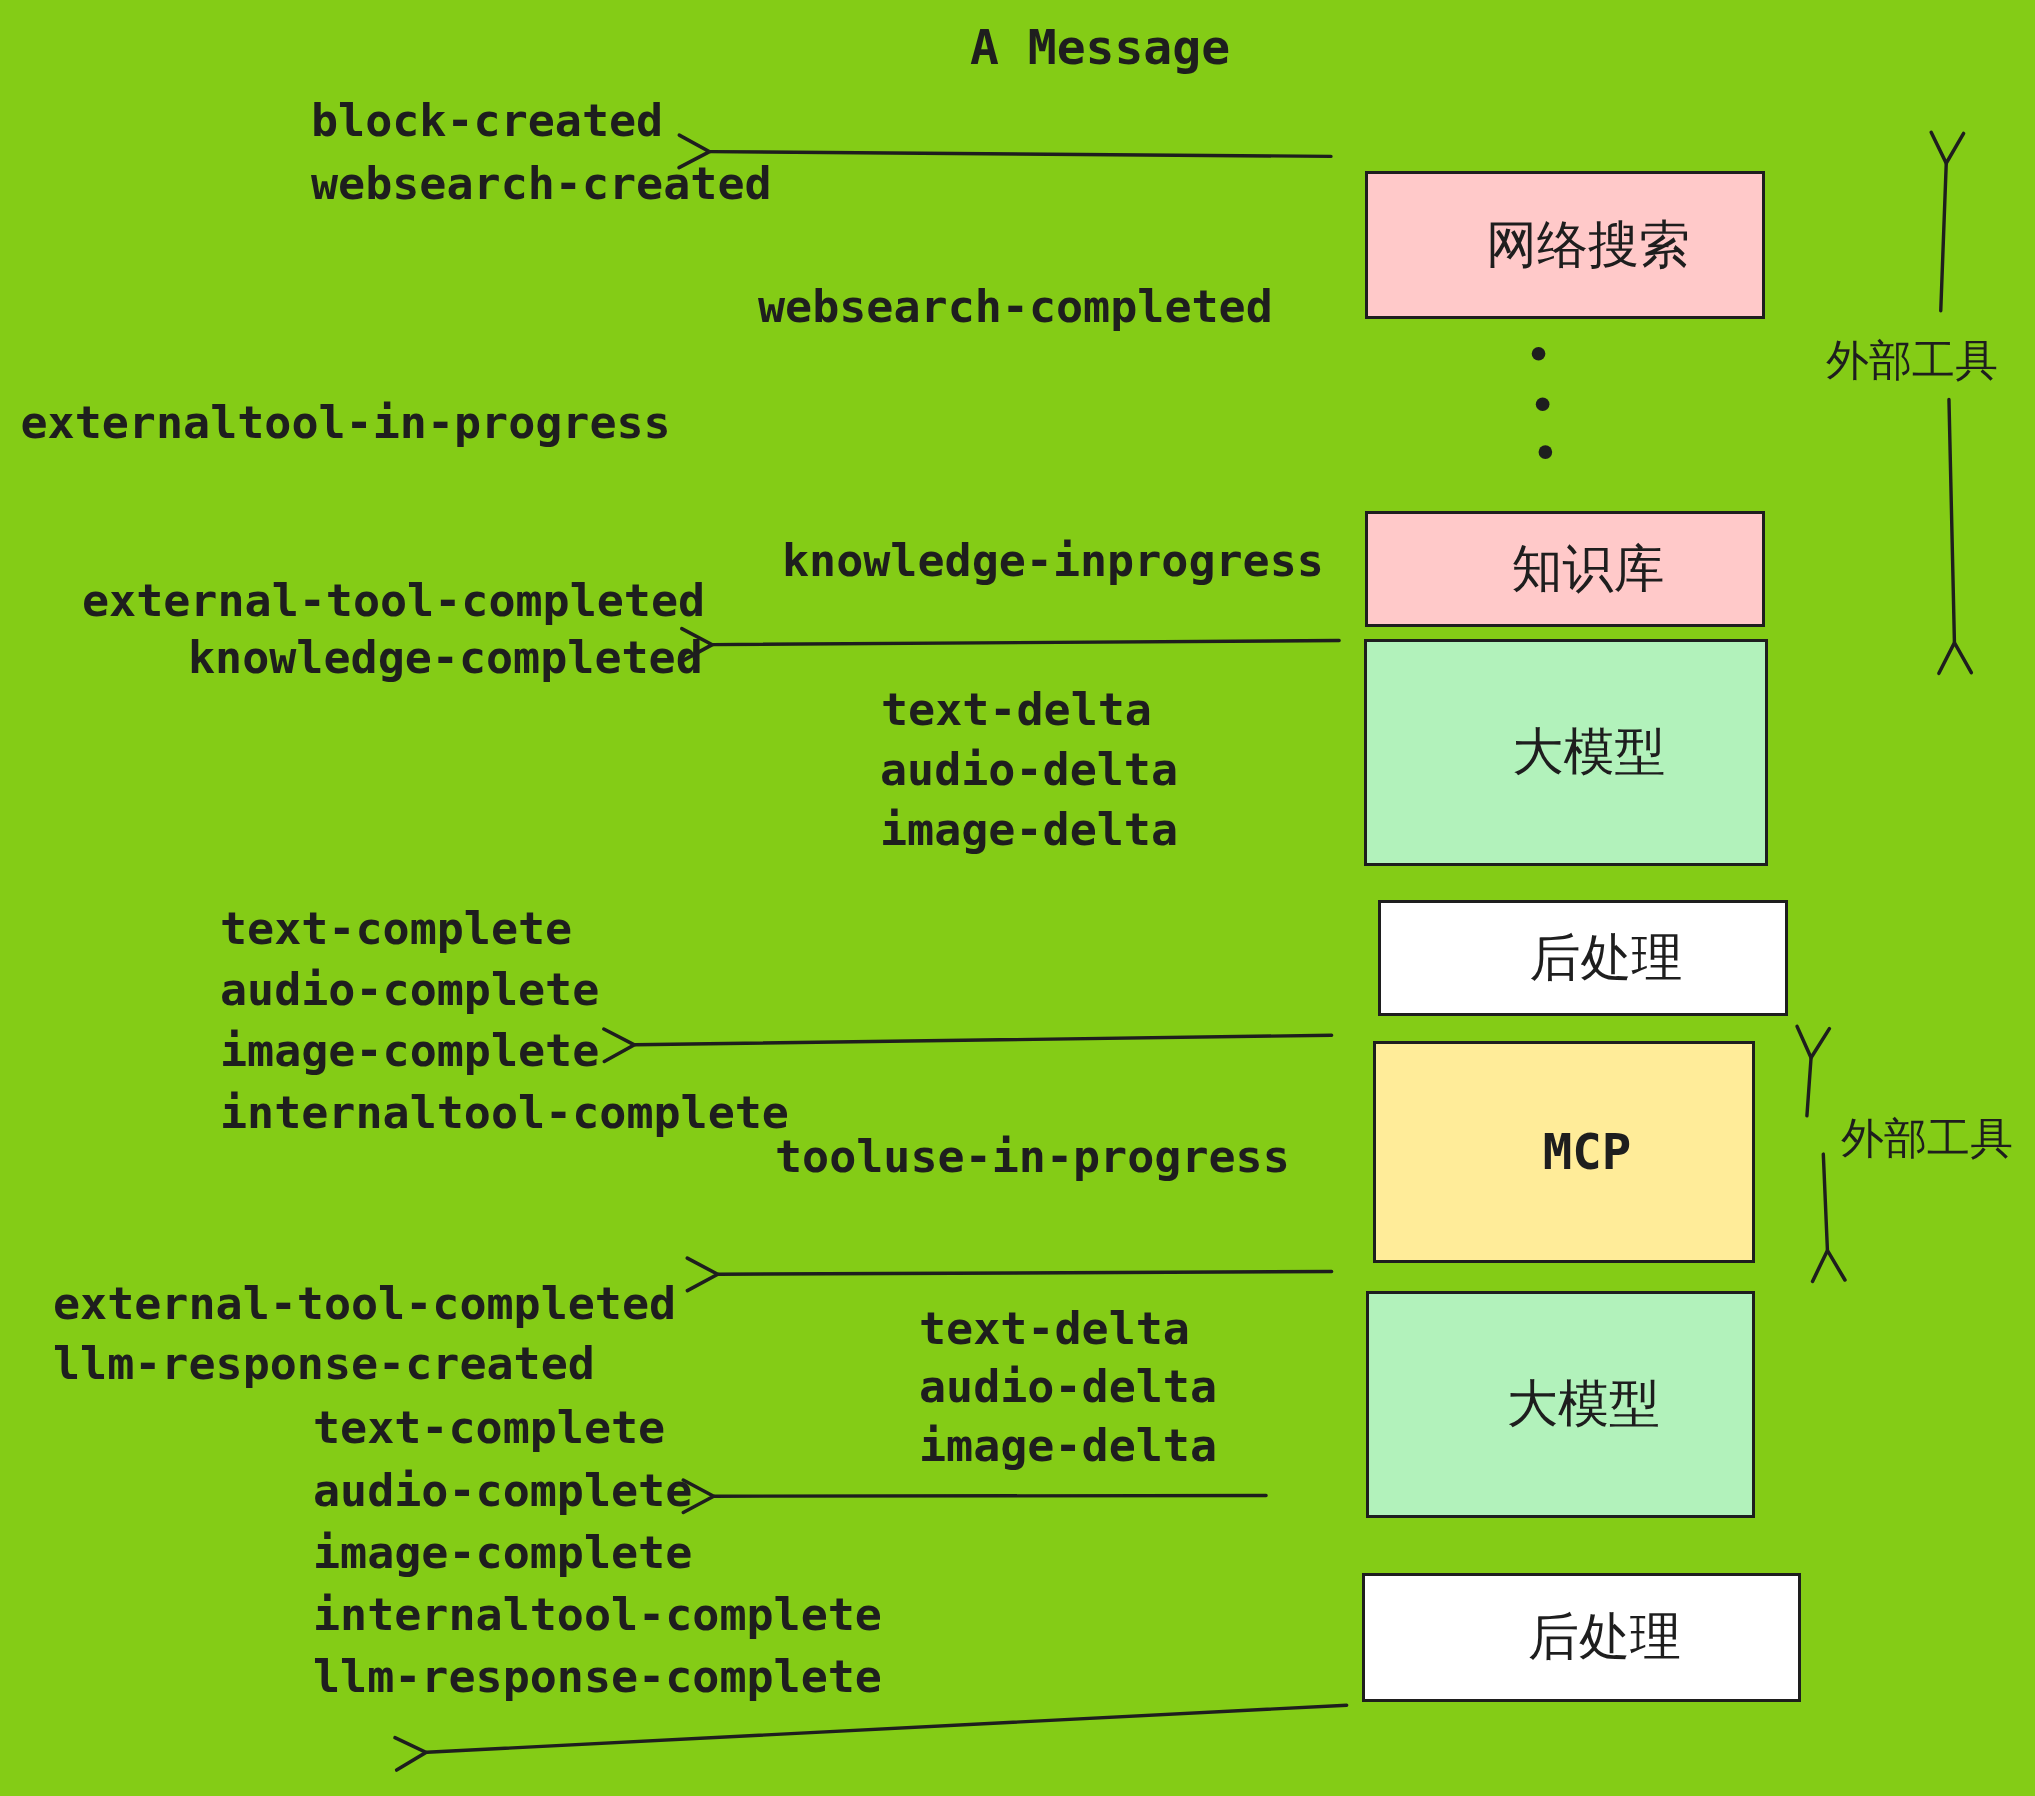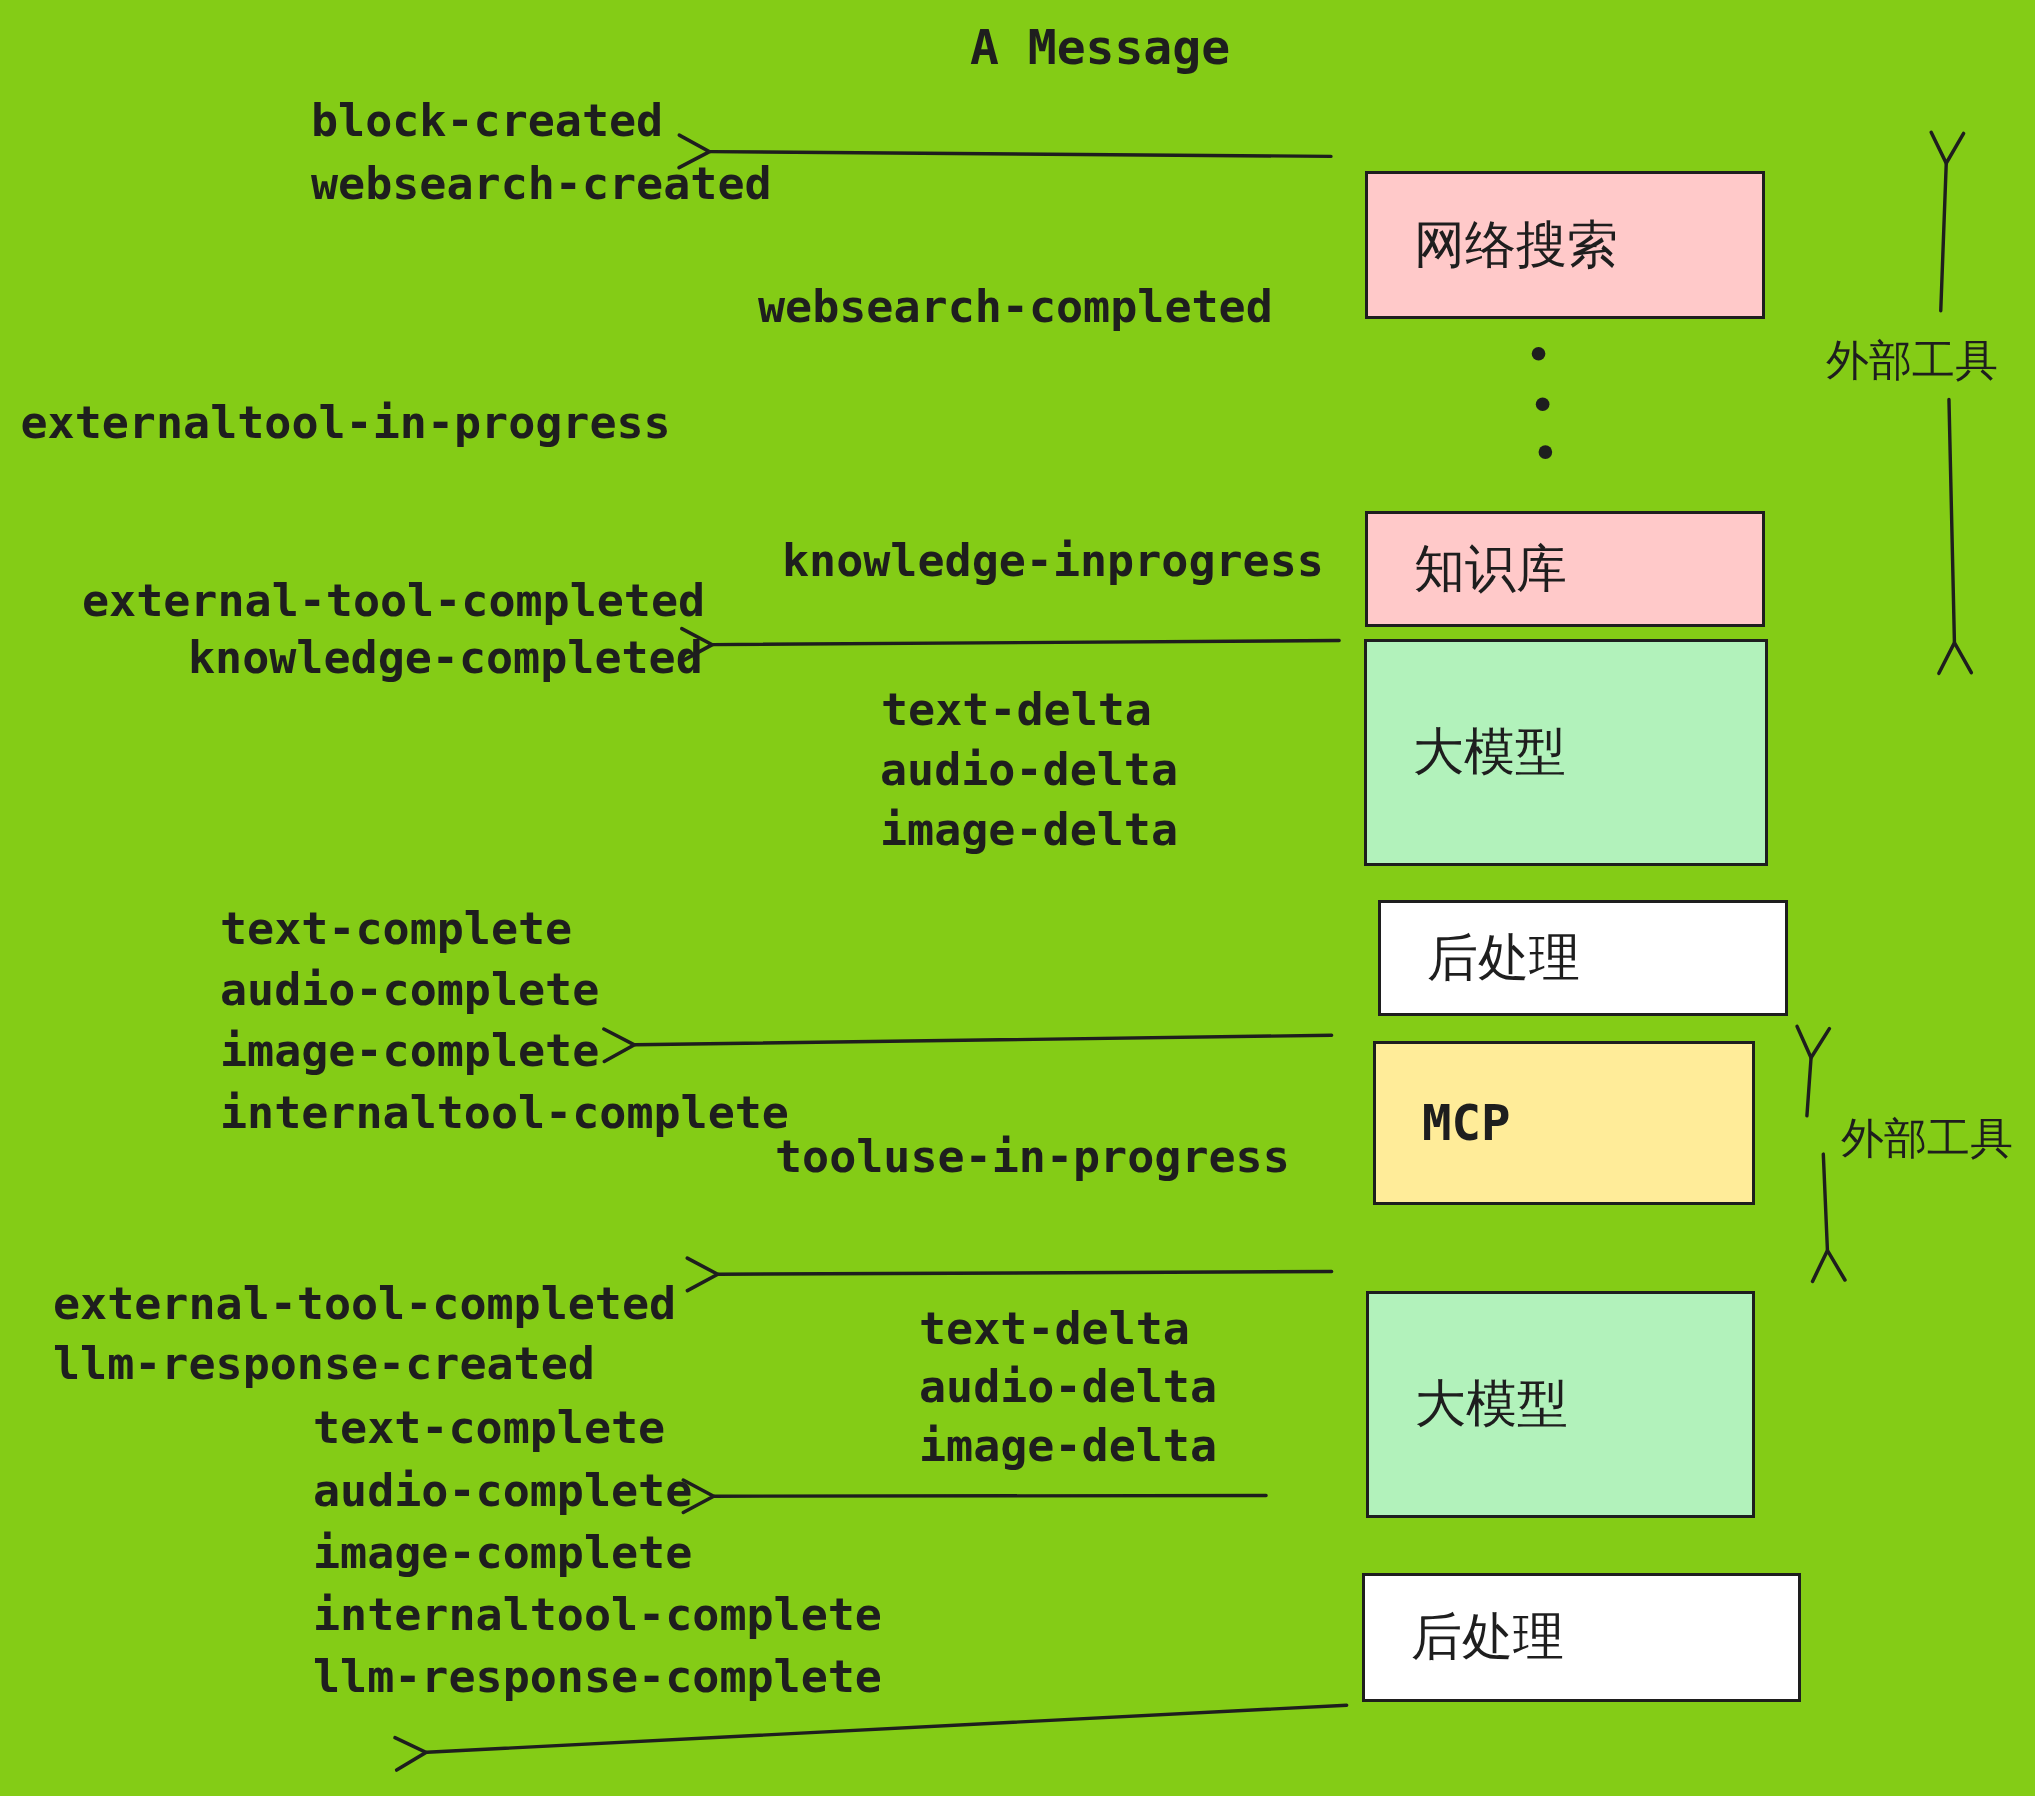--- a/index.html
+++ b/index.html
@@ -21,21 +21,21 @@
     position:absolute;
     font-size:45px;font-weight:600;
     white-space:nowrap;
     transform:translateY(-50%);
     letter-spacing:0px;
   }
   .box{
     position:absolute;
     box-sizing:border-box;
     border:3.4px solid var(--ink,#1e1e1e);
-    display:flex;align-items:center;
+    display:flex;align-items:center;justify-content:center;
     background:#ffffff;
     padding-left:46px;
   }
   .box.pink{background:var(--pink,#ffc9c9);}
   .box.green{background:var(--green,#b2f2bb);}
   .box.yellow{background:var(--yellow,#ffec99);}
   .cn{
     font-family:"Liberation Sans", sans-serif;
     font-size:51px;font-weight:500;
     white-space:nowrap;
@@ -101,21 +101,21 @@
   </div>
   <div class="box pink" style="left:1365px;top:511px;width:400px;height:116px">
     <span class="cn">知识库</span>
   </div>
   <div class="box green" style="left:1364px;top:639px;width:404px;height:227px">
     <span class="cn">大模型</span>
   </div>
   <div class="box" style="left:1378px;top:900px;width:410px;height:116px">
     <span class="cn">后处理</span>
   </div>
-  <div class="box yellow" style="left:1373px;top:1041px;width:382px;height:164px">
+  <div class="box yellow" style="left:1373px;top:1041px;width:382px;height:222px">
     <span class="cn mono-label">MCP</span>
   </div>
   <div class="box green" style="left:1366px;top:1291px;width:389px;height:227px">
     <span class="cn">大模型</span>
   </div>
   <div class="box" style="left:1362px;top:1573px;width:439px;height:129px">
     <span class="cn">后处理</span>
   </div>
 
   <div class="side-cn" style="left:1912px;top:361px">外部工具</div>

